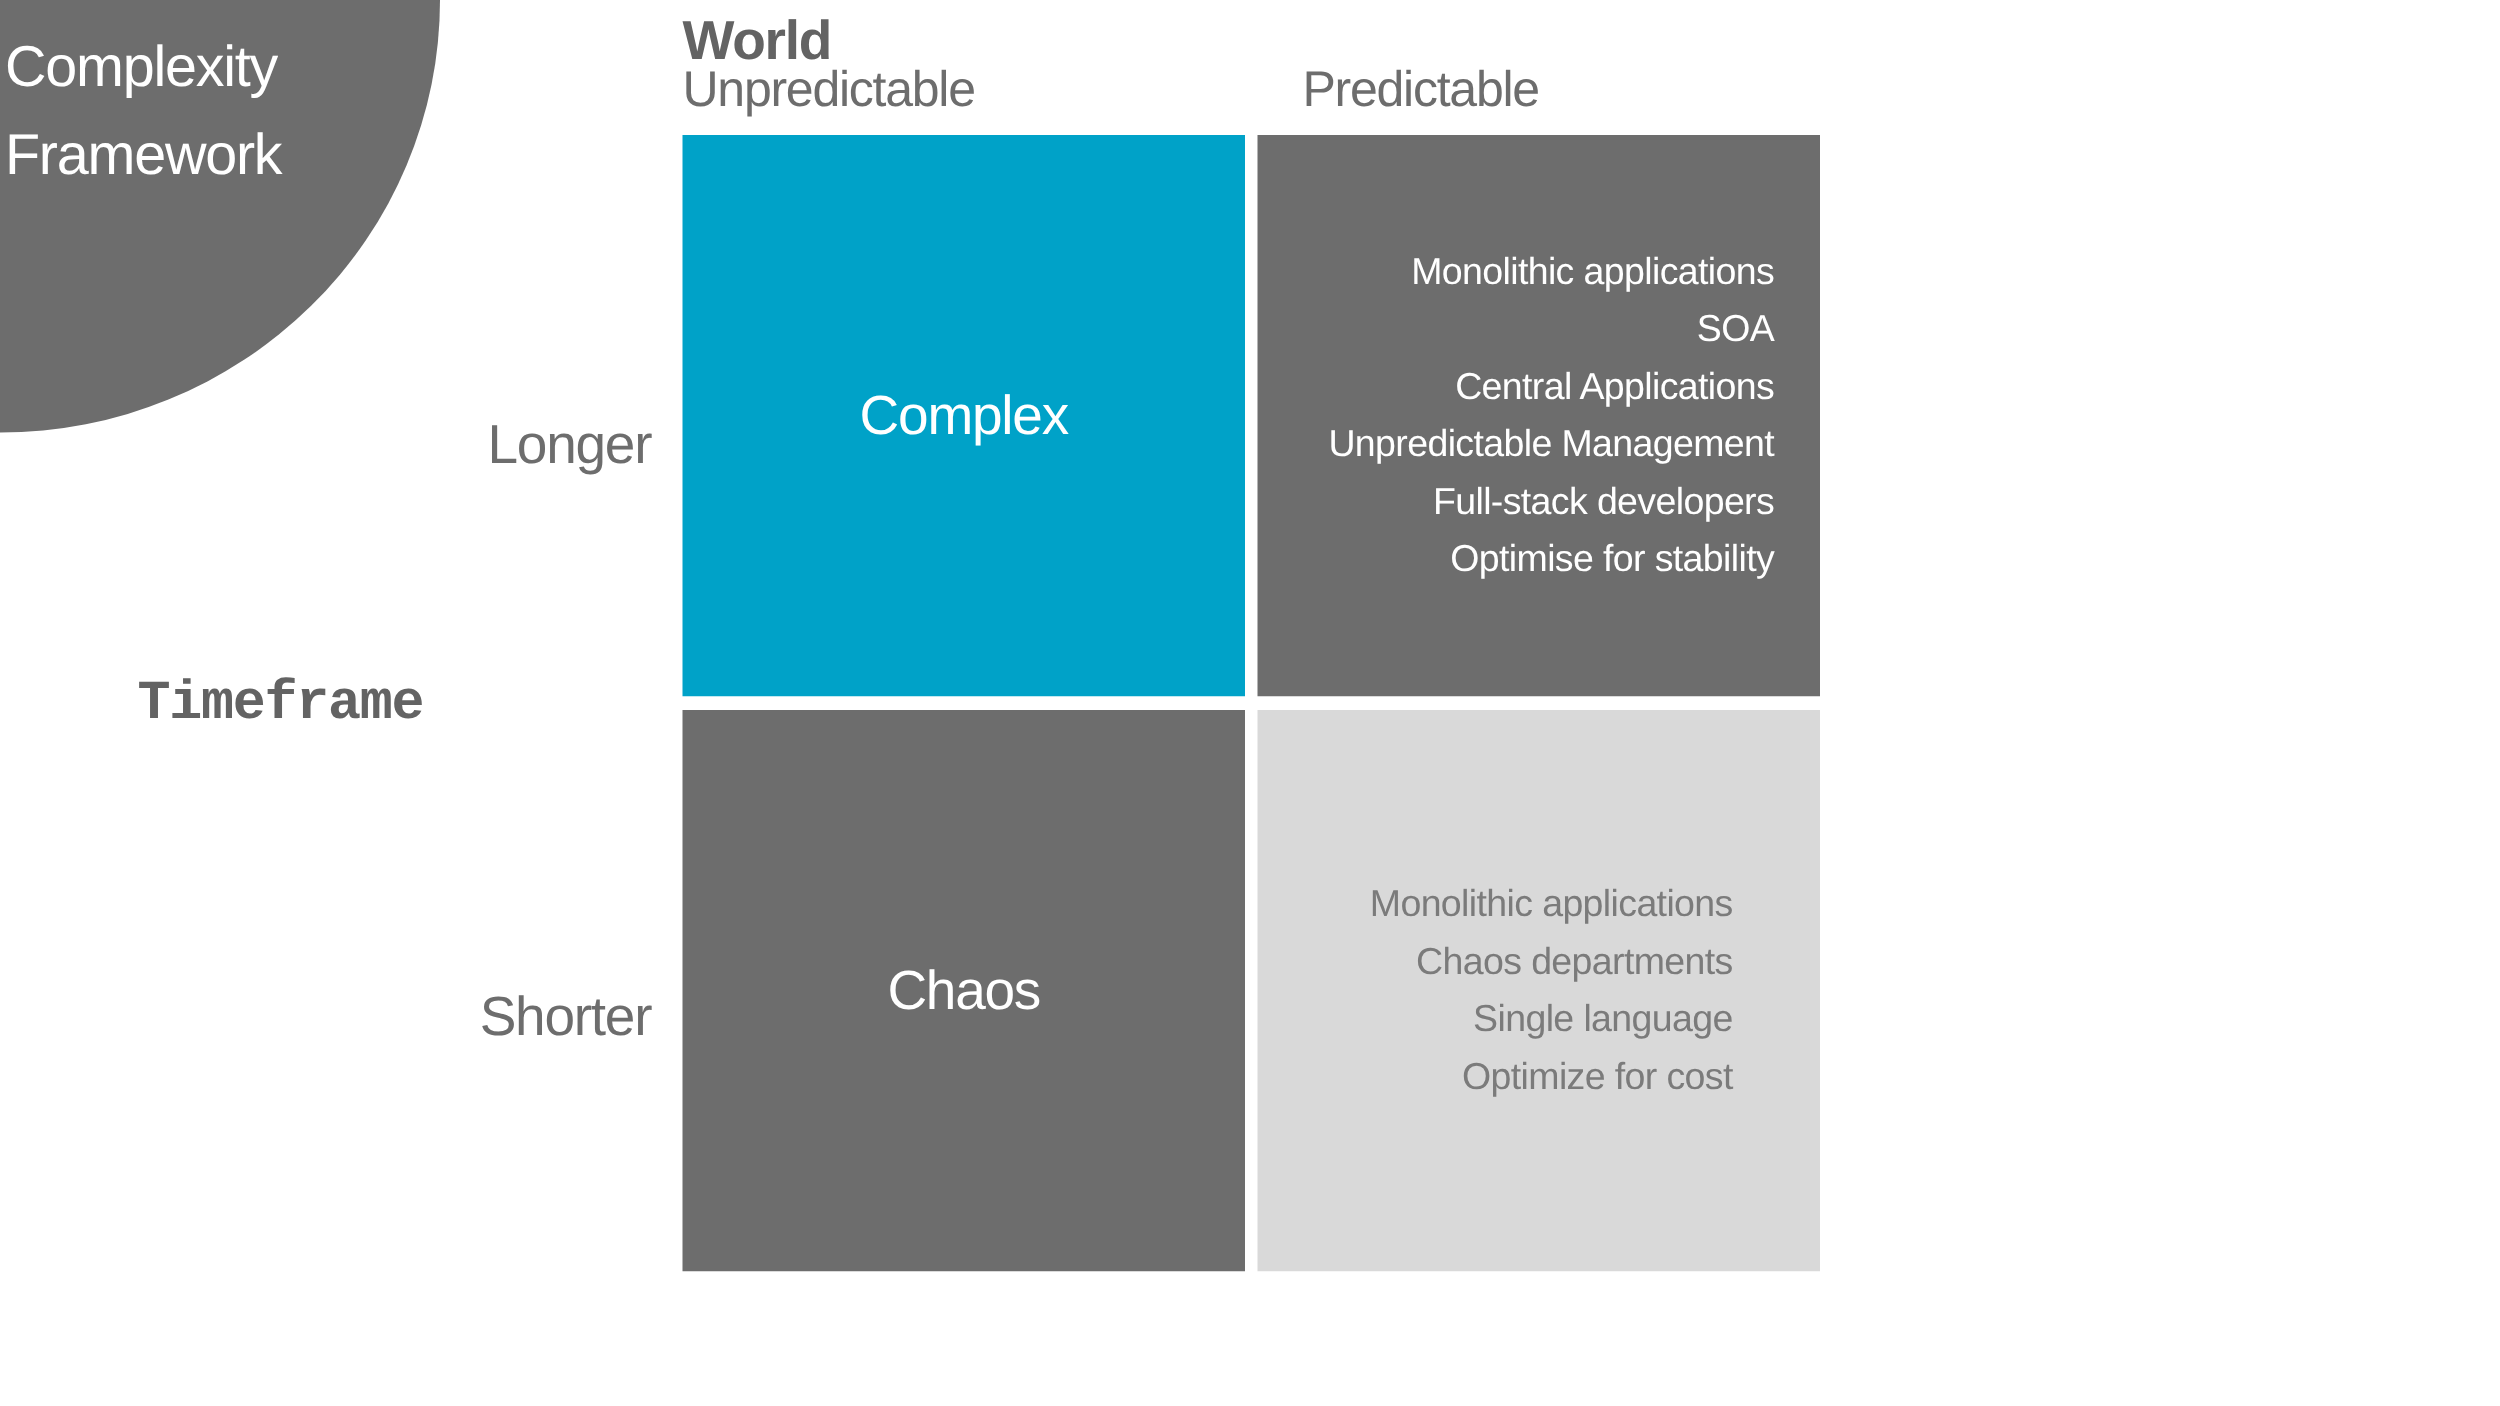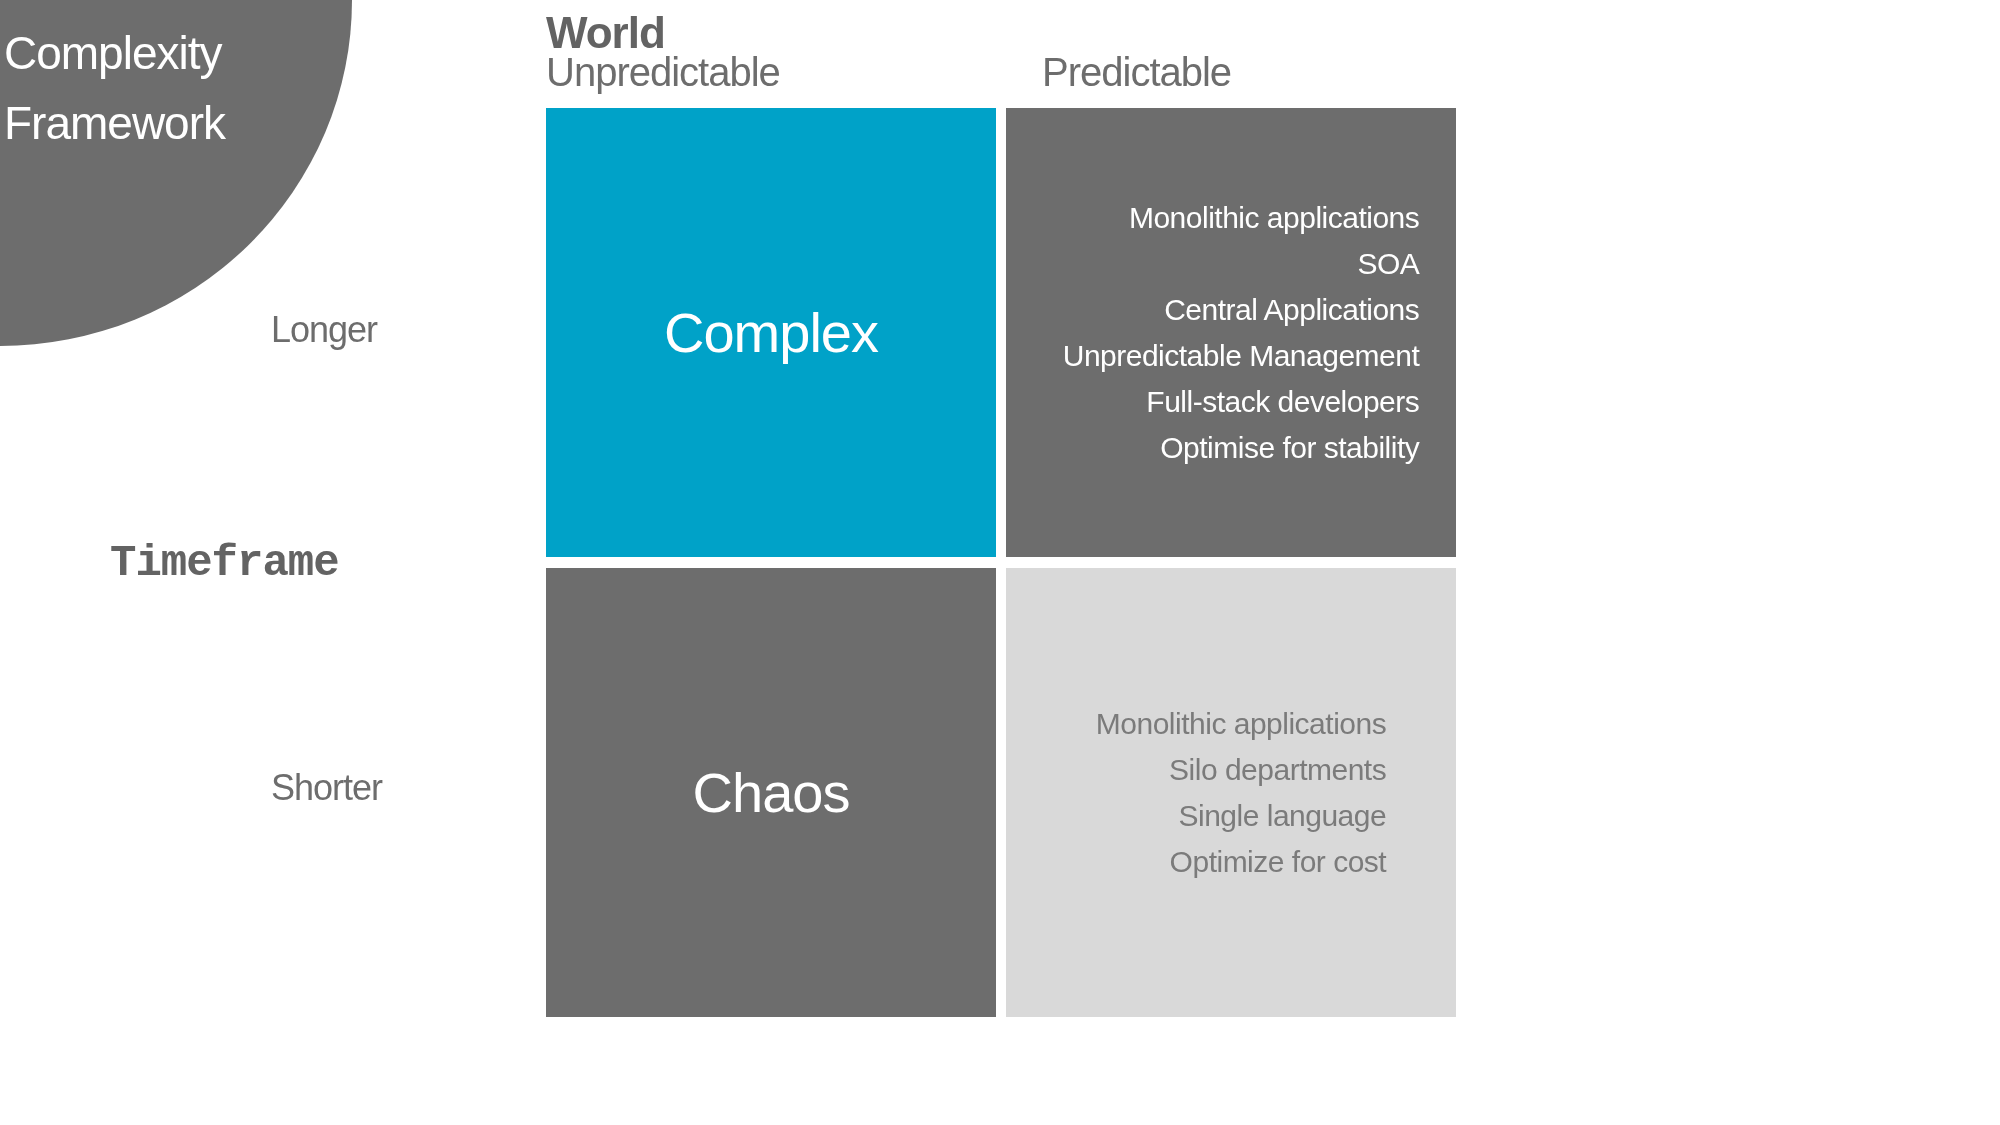--- a/index.html
+++ b/index.html
@@ -67,23 +67,25 @@
     font-size: 44px;
     font-weight: 700;
     color: #636363;
     letter-spacing: -1px;
     font-family: Liberation Mono, monospace;
   }
   .row-label {
     position: absolute;
     left: 271px;
     width: 250px;
-    font-size: 36px;
+    text-align: right;
+    font-size: 44px;
     color: #6d6d6d;
     letter-spacing: -1px;
+    margin-top: 22px;
   }
   .row-label.top    { top: 309px; }
   .row-label.bottom { top: 767px; }
 
   
   .matrix {
     position: absolute;
     left: 546px;
     top: 108px;
     width: 910px;
@@ -98,21 +100,21 @@
     flex-direction: column;
     align-items: center;
     justify-content: center;
   }
   .q-complex { background: #00a2c8; }
   .q-dark    { background: #6d6d6d; }
   .q-light   { background: #d9d9d9; }
 
   .q-title {
     color: #ffffff;
-    font-size: 56px;
+    font-size: 44px;
     font-weight: 400;
     letter-spacing: -1px;
   }
   .q-list {
     text-align: right;
     font-size: 30px;
     line-height: 46px;
     letter-spacing: -0.5px;
     margin-left: 20px;
   }
@@ -155,20 +157,20 @@
       </div>
     </div>
 
     <div class="quadrant q-dark">
       <div class="q-title">Chaos</div>
     </div>
 
     <div class="quadrant q-light">
       <div class="q-list on-light">
         <div>Monolithic applications</div>
-        <div>Silo departments</div>
+        <div>Chaos departments</div>
         <div>Single language</div>
         <div>Optimize for cost</div>
       </div>
     </div>
 
   </div>
 </div>
 
 </body></html>

